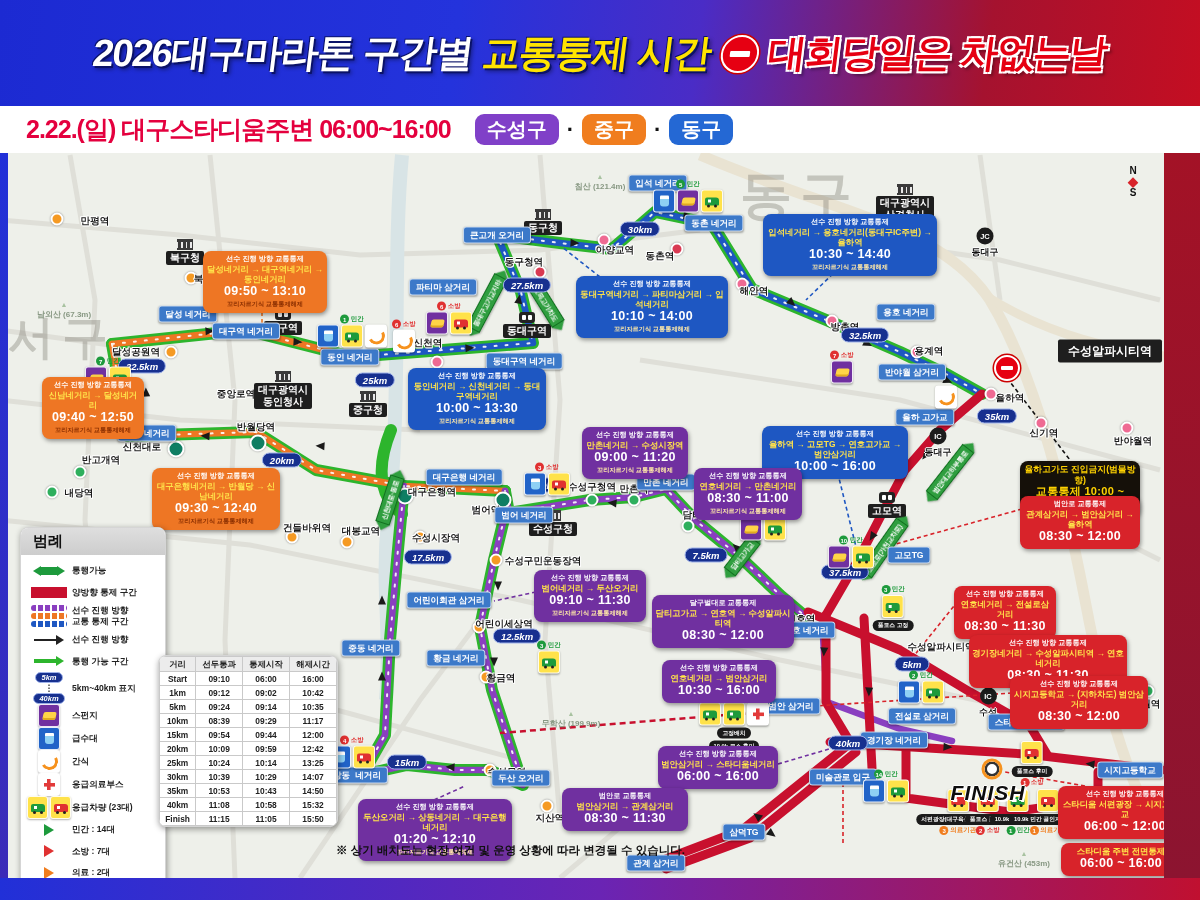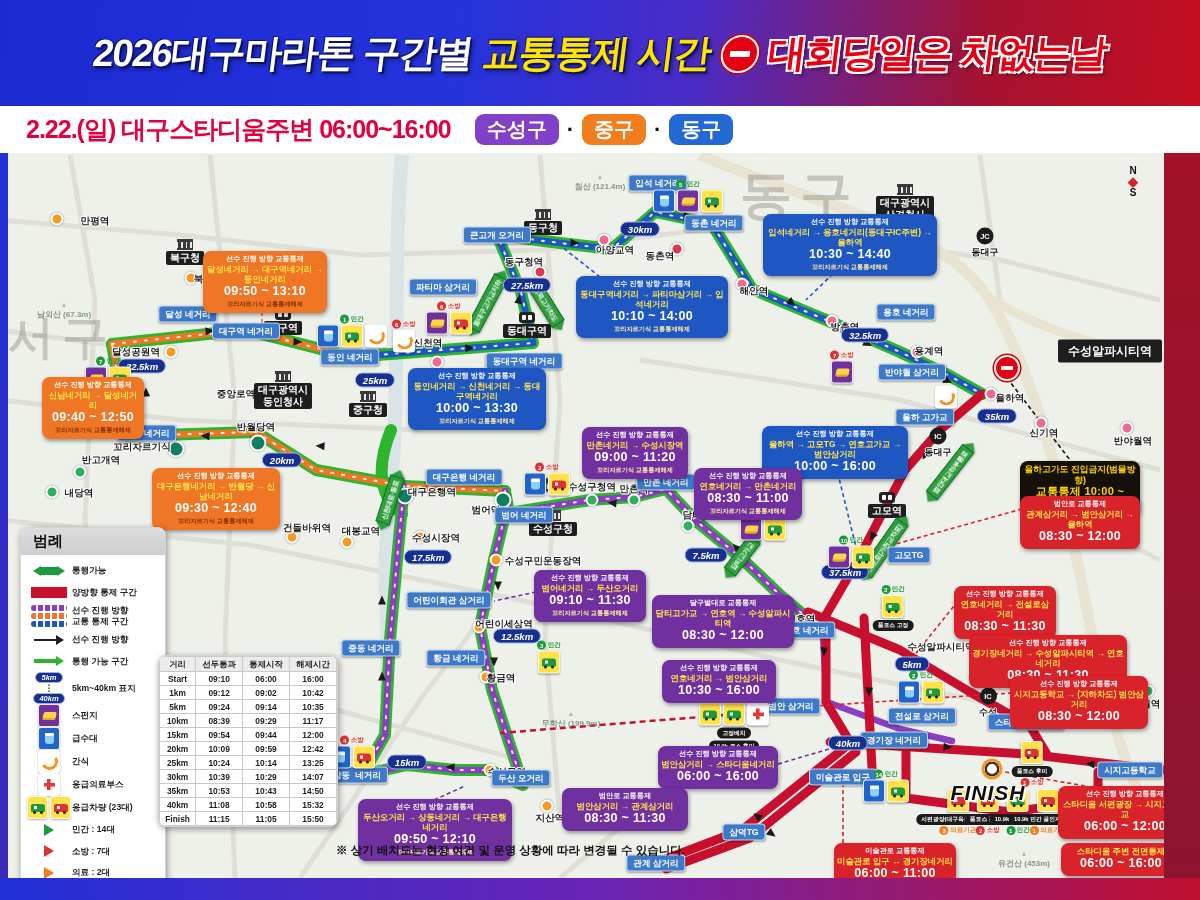--- a/index.html
+++ b/index.html
@@ -258,21 +258,21 @@
     <div class="station ctr" style="left: 95px; top: 221px;">만평역</div>
     <div class="dot ctr" style="left: 57px; top: 219px; background: rgb(245, 154, 35);"></div>
     <div class="station ctr" style="left: 213px; top: 279px;">북구청역</div>
     <div class="dot ctr" style="left: 191px; top: 278px; background: rgb(245, 154, 35);"></div>
     <div class="station ctr" style="left: 136px; top: 352px;">달성공원역</div>
     <div class="dot ctr" style="left: 171px; top: 352px; background: rgb(245, 154, 35);"></div>
     <div class="station ctr" style="left: 236px; top: 394px;">중앙로역</div>
     <div class="dot ctr" style="left: 258px; top: 394px; background: rgb(217, 58, 82);"></div>
     <div class="station ctr" style="left: 256px; top: 427px;">반월당역</div>
     <div class="dot ctr big" style="left: 258px; top: 443px; background: rgb(15, 126, 99);"></div>
-    <div class="station ctr" style="left: 142px; top: 447px;">꼬리자르기식</div>
+    <div class="station ctr" style="left: 142px; top: 447px;">신천대로</div>
     <div class="dot ctr big" style="left: 176px; top: 449px; background: rgb(15, 126, 99);"></div>
     <div class="station ctr" style="left: 101px; top: 460px;">반고개역</div>
     <div class="dot ctr" style="left: 80px; top: 472px; background: rgb(46, 175, 93);"></div>
     <div class="station ctr" style="left: 79px; top: 493px;">내당역</div>
     <div class="dot ctr" style="left: 52px; top: 492px; background: rgb(46, 175, 93);"></div>
     <div class="station ctr" style="left: 91px; top: 570px;">교대역</div>
     <div class="dot ctr" style="left: 72px; top: 570px; background: rgb(245, 154, 35);"></div>
     <div class="station ctr" style="left: 76px; top: 637px;">영대병원역</div>
     <div class="dot ctr" style="left: 55px; top: 637px; background: rgb(217, 58, 82);"></div>
     <div class="station ctr" style="left: 428px; top: 343px;">신천역</div>
@@ -459,21 +459,21 @@
       <div class="tm">06:00 ~ 16:00</div>
     </div>
     <div class="cbox c-p" style="left: 562px; top: 788px; width: 126px;">
       <div class="t">범안로 교통통제</div>
       <div class="r">범안삼거리 → 관계삼거리</div>
       <div class="tm">08:30 ~ 11:30</div>
     </div>
     <div class="cbox c-p" style="left: 358px; top: 799px; width: 154px;">
       <div class="t">선수 진행 방향 교통통제</div>
       <div class="r">두산오거리 → 상동네거리 → 대구은행네거리</div>
-      <div class="tm">09:50 ~ 12:10</div>
+      <div class="tm">01:20 ~ 12:10</div>
       <div class="f">꼬리자르기식 교통통제해제</div>
     </div>
     <div class="cbox c-r" style="left: 954px; top: 586px; width: 102px;">
       <div class="t">선수 진행 방향 교통통제</div>
       <div class="r">연호네거리 → 전설로삼거리</div>
       <div class="tm">08:30 ~ 11:30</div>
     </div>
     <div class="cbox c-r" style="left: 969px; top: 635px; width: 158px;">
       <div class="t">선수 진행 방향 교통통제</div>
       <div class="r">경기장네거리 → 수성알파시티역 → 연호네거리</div>
@@ -485,25 +485,20 @@
       <div class="tm">08:30 ~ 12:00</div>
     </div>
     <div class="cbox c-r" style="left: 1058px; top: 786px; width: 134px;">
       <div class="t">선수 진행 방향 교통통제</div>
       <div class="r">스타디움 서편광장 → 시지고등학교</div>
       <div class="tm">06:00 ~ 12:00</div>
     </div>
     <div class="cbox c-r" style="left: 1061px; top: 843px; width: 120px;">
       <div class="r">스타디움 주변 전면통제</div>
       <div class="tm">06:00 ~ 16:00</div>
-    </div>
-    <div class="cbox c-r" style="left: 834px; top: 843px; width: 122px;">
-      <div class="t">미술관로 교통통제</div>
-      <div class="r">미술관로 입구 ↔ 경기장네거리</div>
-      <div class="tm">06:00 ~ 11:00</div>
     </div>
     <div class="cbox c-k" style="left: 1020px; top: 461px; width: 120px;">
       <div class="r">율하고가도 진입금지(범물방향)</div>
       <div class="tm">교통통제 10:00 ~ 16:00</div>
     </div>
     <div class="cbox c-r" style="left: 1020px; top: 496px; width: 120px;">
       <div class="t">범안로 교통통제</div>
       <div class="r">관계삼거리 → 범안삼거리 → 율하역</div>
       <div class="tm">08:30 ~ 12:00</div>
     </div>

